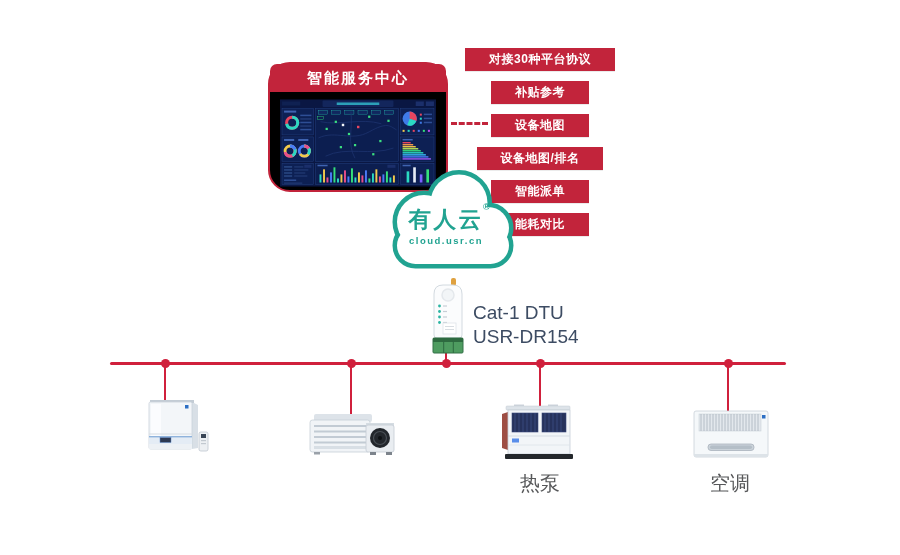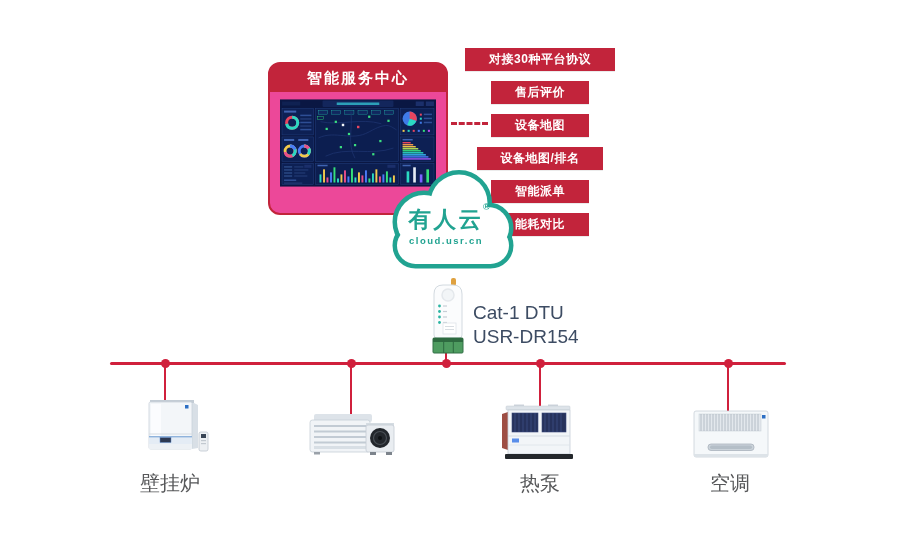--- a/index.html
+++ b/index.html
@@ -1,22 +1,22 @@
 <!DOCTYPE html>
 <html><head>
 <meta charset="utf-8">
 <style>
   html,body{margin:0;padding:0;background:#fff;}
   .stage{position:relative;width:900px;height:555px;background:#ffffff;overflow:hidden;
          font-family:"Liberation Sans","DejaVu Sans",sans-serif;}
   .abs{position:absolute;}
 
   
-  .card{left:268px;top:62px;width:180px;height:153px;background:#ec4899;
-        border:2px solid #C2243B;border-radius:12px;box-sizing:border-box;}
+  .card{left:268px;top:62px;width:180px;height:130px;background:#000000;
+        border:2px solid #C2243B;border-radius:22px;box-sizing:border-box;}
   .card-header{height:28px;line-height:28px;background:#C2243B;color:#fff;
         font-size:15px;font-weight:bold;text-align:center;letter-spacing:2px;
         border-radius:7px 7px 0 0;}
   .dash-wrap{position:absolute;left:10px;top:35px;width:156px;height:88px;}
 
   
   .dashed{left:451px;top:122px;width:37px;height:0;border-top:3px dashed #C2243B;}
 
   
   .features{left:465px;top:48px;width:150px;display:flex;flex-direction:column;
@@ -182,21 +182,21 @@
         <rect x="138" y="74" width="2.6" height="8" fill="#7B61FF"></rect>
         <rect x="144.5" y="69" width="2.6" height="13" fill="#35E07A"></rect>
       </svg>
     </div>
   </div>
 
   <div class="abs dashed"></div>
 
   <div class="abs features">
     <div class="feature-btn">对接30种平台协议</div>
-    <div class="feature-btn">售后评价</div>
+    <div class="feature-btn">补贴参考</div>
     <div class="feature-btn">设备地图</div>
     <div class="feature-btn">设备地图/排名</div>
     <div class="feature-btn">智能派单</div>
     <div class="feature-btn">能耗对比</div>
   </div>
 
   <svg class="abs" style="left:384px;top:170px;" width="136" height="100" viewBox="0 0 136 100">
     <g stroke="#21A391" stroke-width="9" fill="#fff">
       <circle cx="40" cy="52" r="27"></circle>
       <circle cx="75" cy="33" r="28.5"></circle>
@@ -339,17 +339,16 @@
         <line x1="64" y1="6" x2="64" y2="23"></line>
       <line x1="67" y1="6" x2="67" y2="23"></line>
         <line x1="70" y1="6" x2="70" y2="23"></line>
     </g>
     <rect x="74" y="7" width="3.5" height="3.5" fill="#2D6FC4"></rect>
     <rect x="20" y="36" width="46" height="6.5" rx="3" fill="#CBD3DA" stroke="#A9B3BD" stroke-width=".8"></rect>
     <rect x="22" y="37.5" width="42" height="3.5" rx="1.7" fill="#B4BEC7"></rect>
     <rect x="6" y="46" width="74" height="3" fill="#DDE3E8"></rect>
   </svg>
 
-  <div class="abs dev-label" style="left:120px;">壁挂炉</div>
   <div class="abs dev-label" style="left:680px;">空调</div>
   <div class="abs dev-label" style="left:490px;">热泵</div>
 
 </div>
 
 </body></html>

